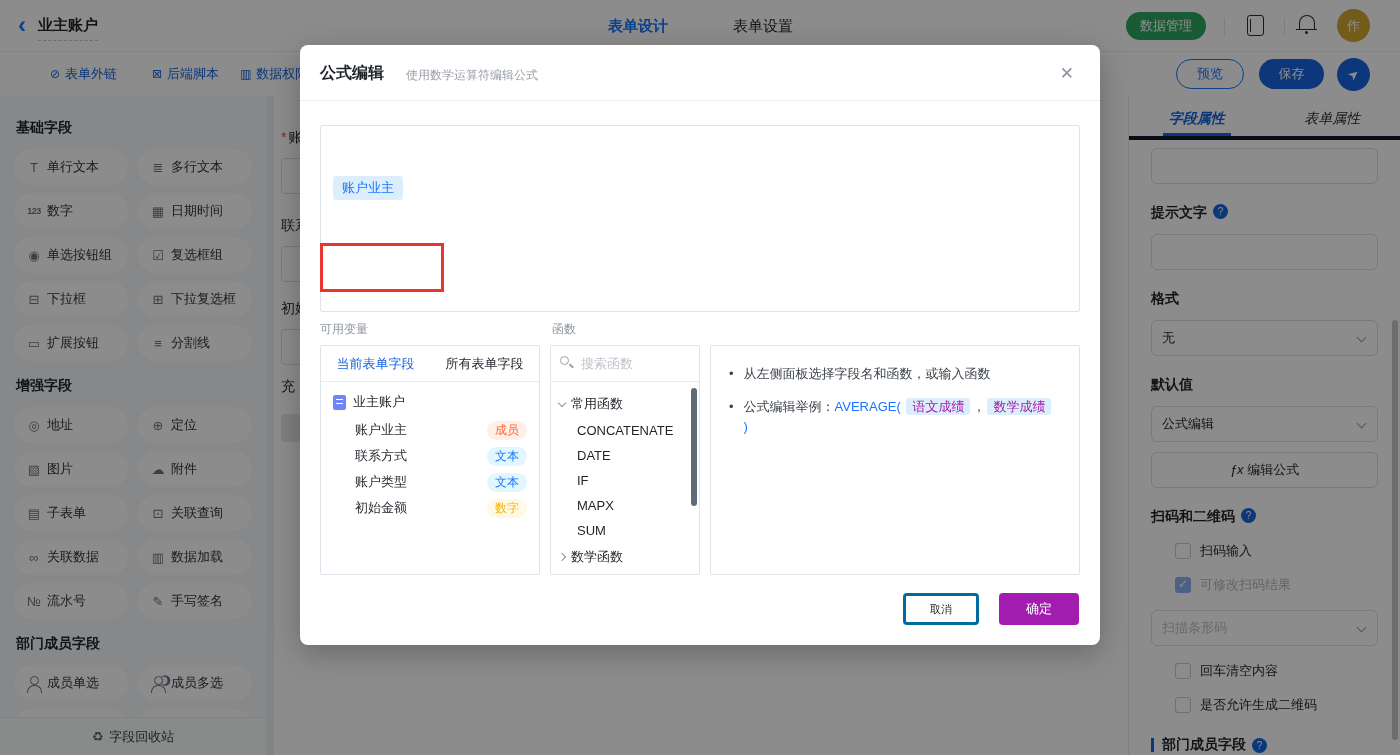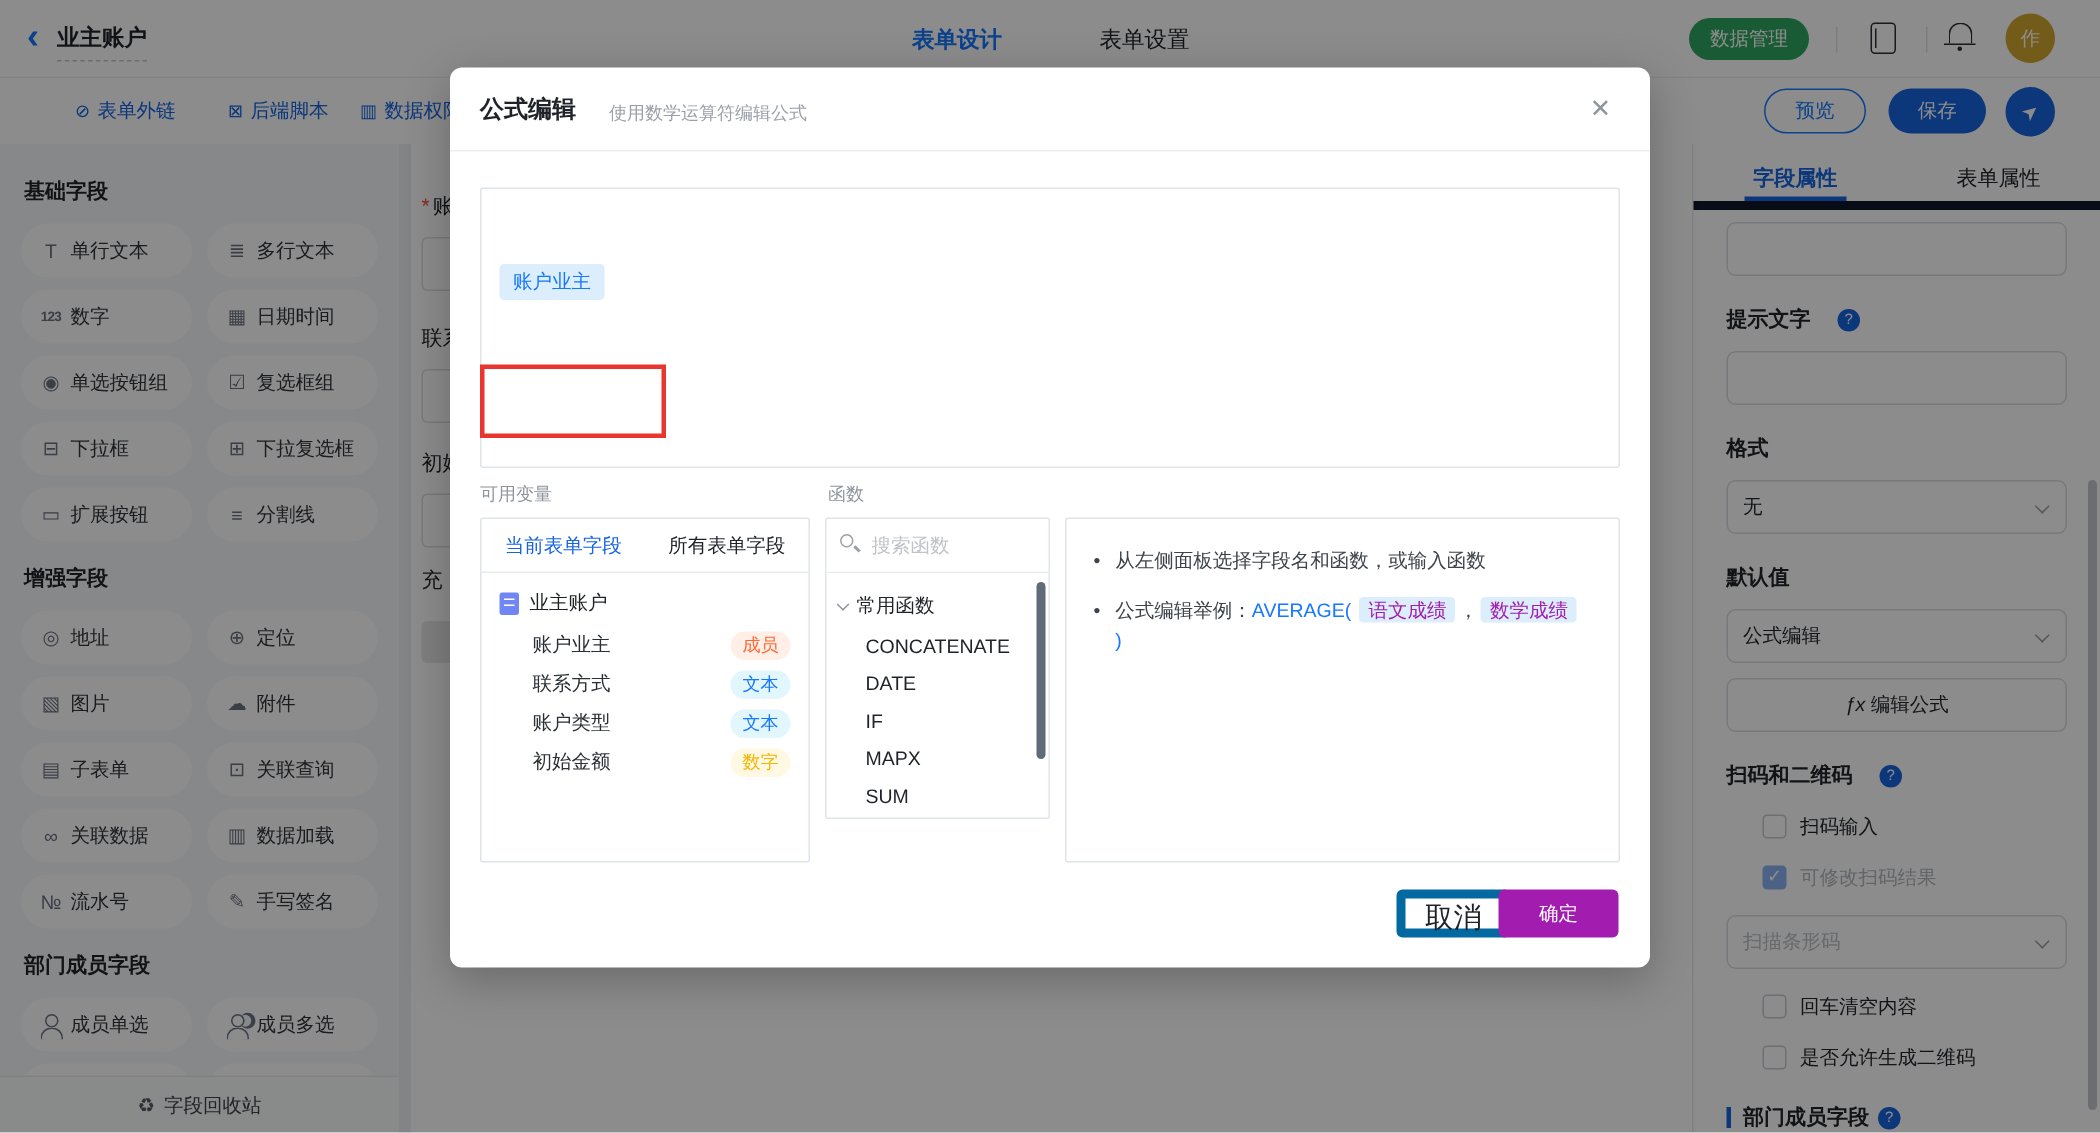--- a/index.html
+++ b/index.html
@@ -46,27 +46,27 @@
 
   
   .canvas-card { position:absolute; left:274px; top:96px; width:854px; bottom:0; background:#fff; z-index:0; }
   .cv-label { position:absolute; left:7px; font-size:14px; color:#1f2329; white-space:nowrap; }
   .cv-req { color:#f54a45; margin-right:2px; }
   .cv-input { position:absolute; left:7px; width:220px; height:36px; border:1px solid #dcdfe6; border-radius:4px; background:#fff; }
   .cv-chip { position:absolute; left:7px; width:60px; height:28px; background:#e7e8ea; border-radius:4px; }
 
   
   .rightbar { position:absolute; left:1128px; top:96px; width:272px; bottom:0; background:#fff; border-left:1px solid #e8eaee; z-index:1; }
-  .rb-tabs { position:relative; height:44px; border-bottom:6px solid #0f172a; display:flex; }
+  .rb-tabs { position:relative; height:44px; border-bottom:4px solid #0f172a; display:flex;font-style:italic; }
   .rb-tab { flex:1; text-align:center; line-height:44px; font-size:14px; color:#1f2329; cursor:pointer; position:relative;}
   .rb-tab.active { color:#1664e0; font-weight:600; }
   .rb-tab.active::after { content:""; position:absolute; left:50%; margin-left:-34px; bottom:0; width:68px; height:3px; background:#1664e0; }
   .rb-body { padding:8px 22px 0 22px; }
   .rb-input { width:100%; height:36px; border:1px solid #d9dce3; border-radius:6px; background:#fff; font-size:13px; padding:0 10px; color:#1f2329;}
-  .rb-label { font-size:14px; font-weight:700; color:#1f2329; margin:20px 0 12px 0; display:flex; align-items:center; gap:18px;}
+  .rb-label { font-size:14px; font-weight:700; color:#1f2329; margin:20px 0 12px 0; display:flex; gap:6px;}
   .qmark { display:inline-block; width:15px; height:15px; background:#1664e0; color:#fff; border-radius:50%; font-size:10px; line-height:15px; text-align:center; font-weight:400; cursor:pointer;}
   .rb-select { position:relative; width:100%; height:36px; border:1px solid #d9dce3; border-radius:6px; font-size:13px; color:#1f2329; line-height:34px; padding:0 10px; cursor:pointer; background:#fff;}
   .rb-select.disabled { color:#bcc0c6; cursor:default; }
   .chev { position:absolute; right:12px; top:13px; width:7px; height:7px; border-right:1.5px solid #9aa0a8; border-bottom:1.5px solid #9aa0a8; transform:rotate(45deg); }
   .rb-btn { width:100%; height:36px; border:1px solid #d9dce3; border-radius:6px; background:#fff; font-size:13px; color:#1f2329; cursor:pointer; margin-top:10px;}
   .cb-row { display:flex; align-items:center; gap:9px; margin:16px 0; font-size:13px; color:#1f2329; cursor:pointer;padding-left:24px;}
   .cb { width:16px; height:16px; border:1px solid #c6cad1; border-radius:3px; background:#fff; flex:none; position:relative;}
   .cb.checked { background:#8ab3f0; border-color:#8ab3f0; }
   .cb.checked::after { content:"✓"; position:absolute; left:2px; top:-1px; color:#fff; font-size:12px; }
   .cb-row.disabled { color:#b3b7bd; cursor:default; }
@@ -98,41 +98,41 @@
   .doc-icon { width:13px; height:15px; background:#7086f5; border-radius:2px; position:relative; flex:none;}
   .doc-icon::after { content:""; position:absolute; left:3px; top:4px; width:7px; height:1.5px; background:#fff; box-shadow:0 4px 0 #fff; }
   .v-row { display:flex; align-items:center; height:26px; padding-left:22px; cursor:pointer;}
   .v-name { flex:1; font-size:13px; color:#2b3036; }
   .badge { font-size:12px; padding:1px 8px; border-radius:10px; }
   .b-member { color:#ff6634; background:#ffefe7; }
   .b-text { color:#1677ff; background:#e2f6fd; }
   .b-time { color:#3370ff; background:#e8effc; }
   .b-num { color:#f7b500; background:#fff8e2; }
 
-  .fns-panel { left:250px; width:150px; height:201px; overflow:hidden;}
+  .fns-panel { left:250px; width:150px; height:230px; overflow:hidden;}
   .fn-search { position:relative; height:36px; border-bottom:1px solid #e7eaee; }
   .fn-search input { width:100%; height:35px; border:none; outline:none; font-size:13px; padding:0 8px 0 30px; color:#1f2329; font-family:inherit;}
   .fn-search input::placeholder { color:#bfc3c9; }
   .mag { position:absolute; left:9px; top:10px; width:9px; height:9px; border:1.5px solid #9aa0a8; border-radius:50%; }
   .mag::after { content:""; position:absolute; left:8px; top:8px; width:5px; height:1.5px; background:#9aa0a8; transform:rotate(45deg); }
   .fn-list { padding:8px 0; font-size:13px; color:#1f2329; }
   .fn-group { display:flex; align-items:center; gap:6px; padding:5px 8px; cursor:pointer;}
   .tri { width:6px; height:6px; border-right:1.3px solid #8f959e; border-bottom:1.3px solid #8f959e; flex:none;}
   .tri.open { transform:rotate(45deg); margin-top:-3px;}
   .tri.closed { transform:rotate(-45deg); }
   .fn-item { padding:5px 8px 5px 26px; cursor:pointer; }
   .fn-scroll { position:absolute; right:2px; top:42px; width:6px; height:118px; background:#5f6b77; border-radius:3px; }
 
   .help-panel { left:410px; width:370px; height:230px; padding:18px 18px; font-size:13px; color:#3d434a; line-height:20px;}
   .h-row { display:flex; gap:10px; margin-bottom:13px; }
   .h-dot { color:#3d434a; }
   .h-blue { color:#1677ff; }
   .h-chip { background:#dceefb; color:#a21caf; padding:1px 6px; border-radius:3px; margin:0 2px;}
 
-  .m-cancel { position:absolute; left:631px; top:548px; width:76px; height:32px; background:#fff; border:6px solid #0369a1; border-radius:4px; font-size:19px; color:#1f2329; cursor:pointer;}
+  .m-cancel { position:absolute; left:603px; top:548px; width:76px; height:32px; background:#fff; border:3px solid #0369a1; border-radius:4px; font-size:11px; color:#1f2329; cursor:pointer;}
   .m-ok { position:absolute; left:699px; top:548px; width:80px; height:32px; background:#a21caf; border:none; border-radius:4px; font-size:13px; color:#fff; cursor:pointer;}
 </style>
 </head>
 <body>
 
 <div class="app">
 
   <div class="canvas-card">
     <div class="cv-label" style="top:33px;"><span class="cv-req">*</span><span>账户业主</span></div>
     <div class="cv-input" style="top:62px;"></div>

